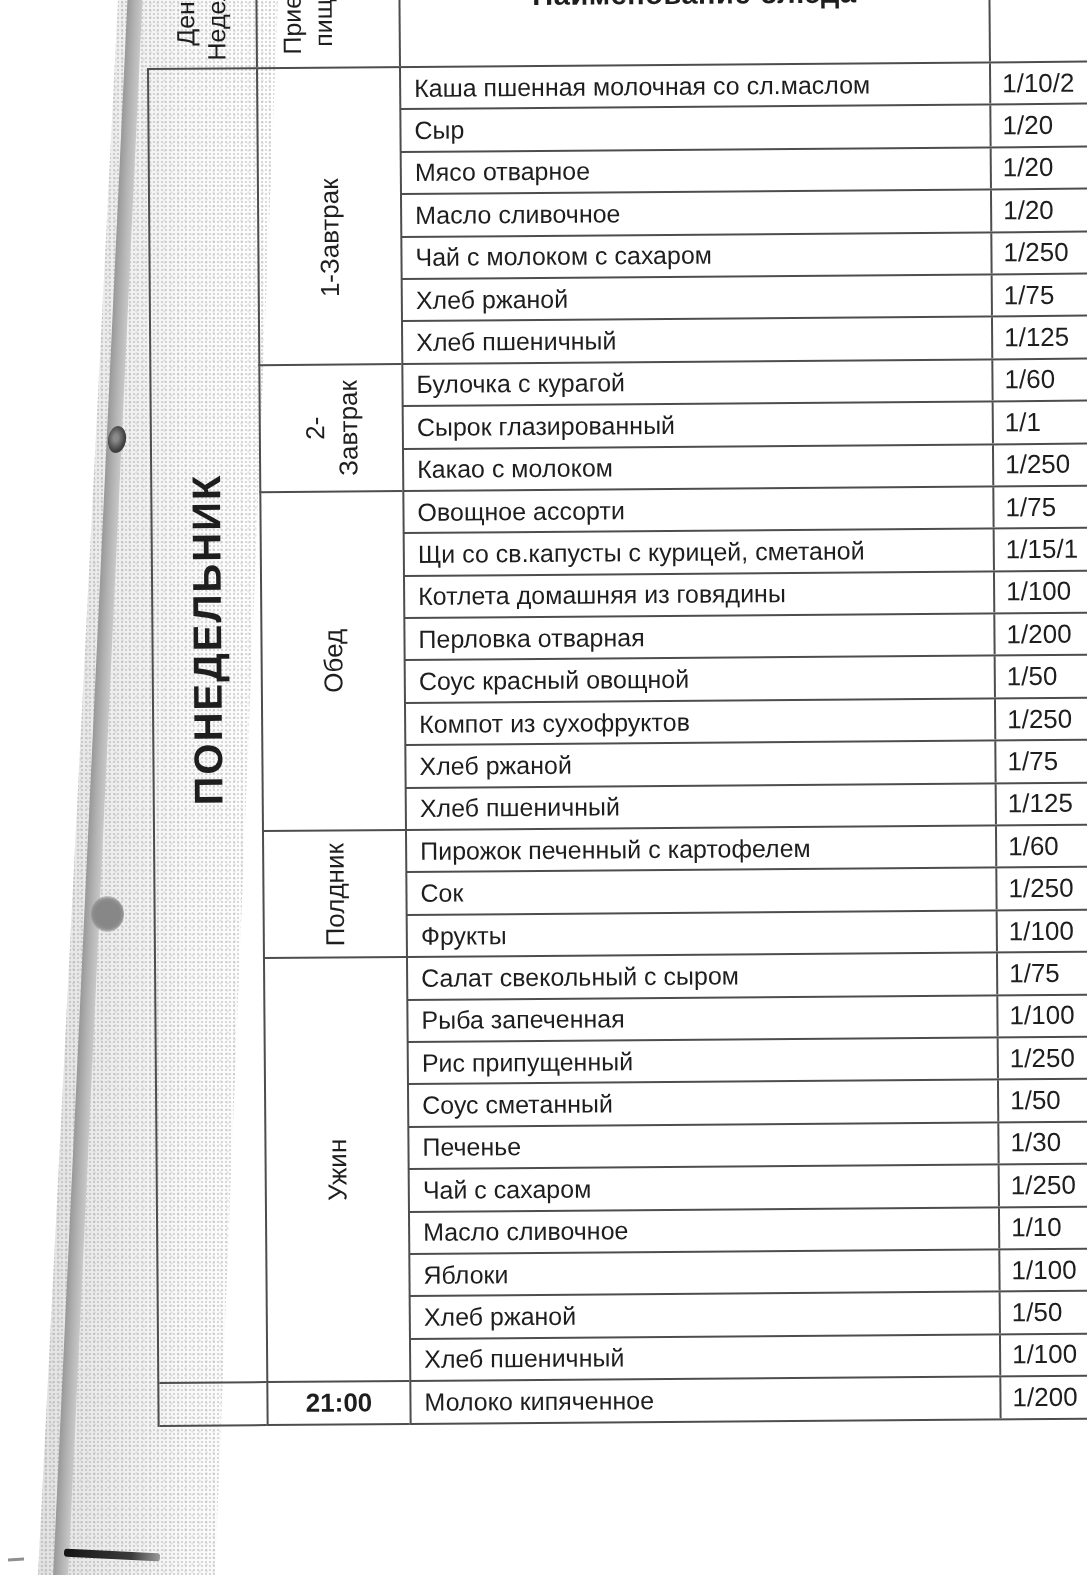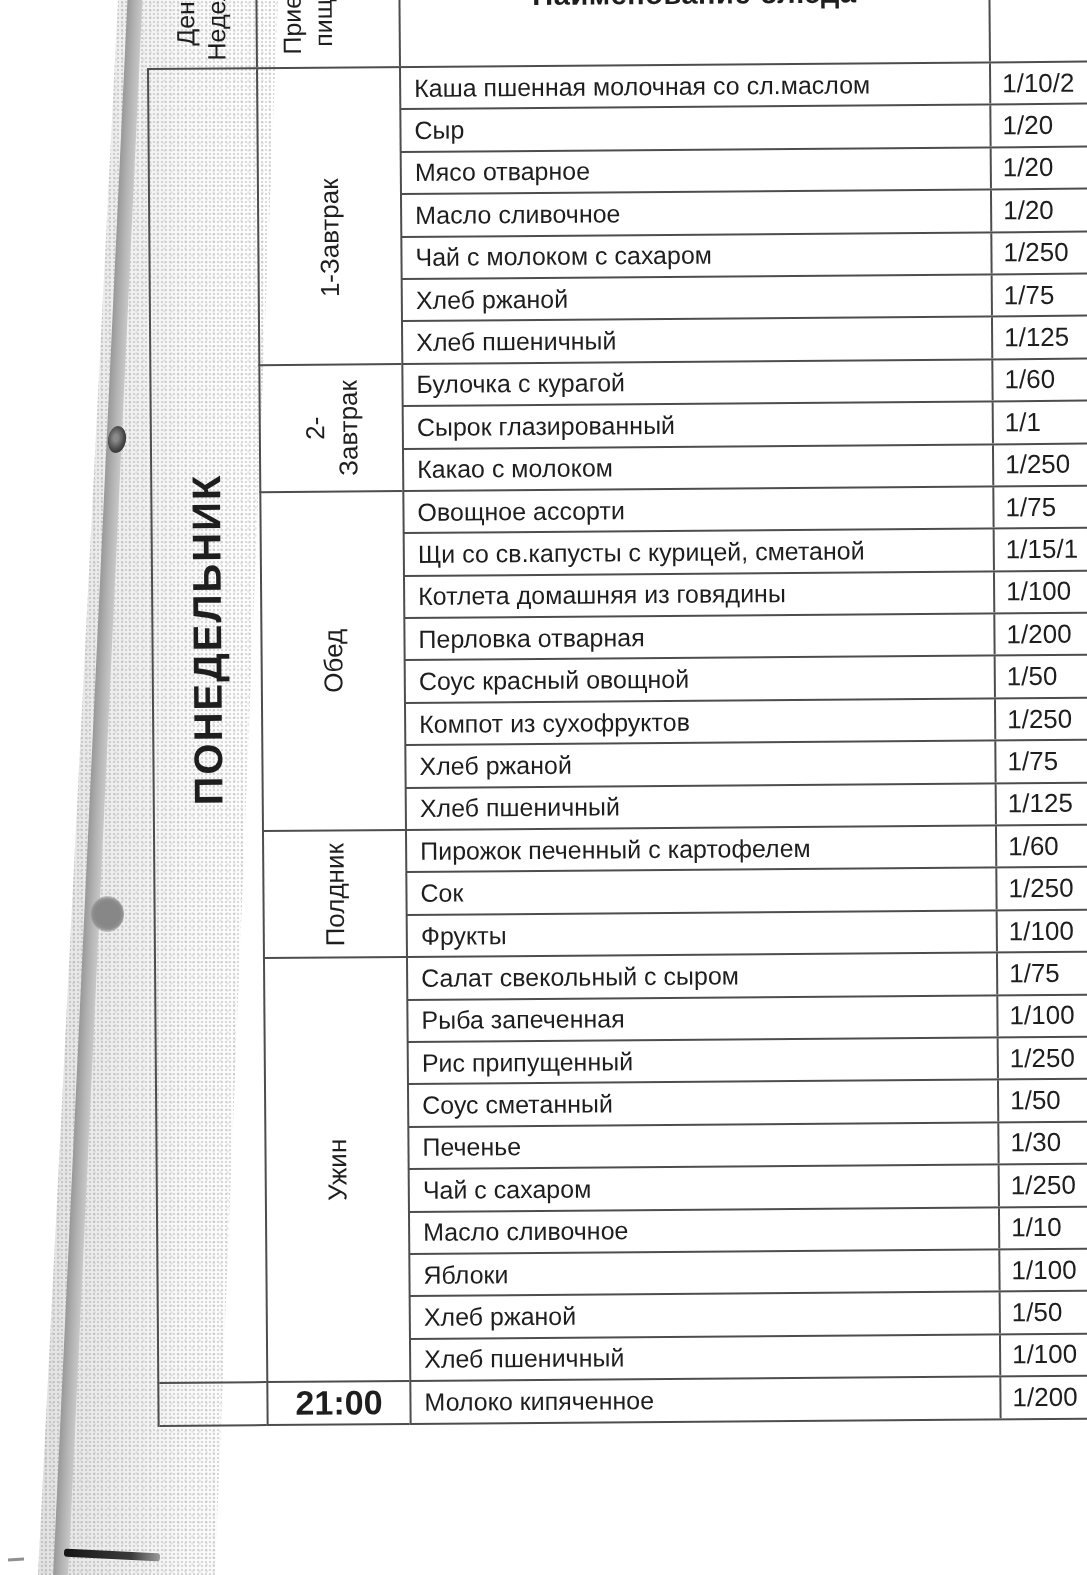--- a/index.html
+++ b/index.html
@@ -108,21 +108,21 @@
   .day-empty { height: 42.4px; box-sizing: border-box; border-bottom: 2px solid #4d4d4d; }
   .col-meal { width: 143px; }
   .meal-cell {
     box-sizing: border-box;
     border-left: 2px solid #4d4d4d;
     border-bottom: 2px solid #4d4d4d;
     display: flex; align-items: center; justify-content: center;
   }
   .meal-label { font-size: 26px; }
   .meal-cell:first-child .rot { transform: rotate(-90deg) translateX(-22px); }
-  .meal-flat { font-size: 34px; font-weight: bold; white-space: nowrap; }
+  .meal-flat { font-size: 26px; font-weight: bold; white-space: nowrap; }
   .col-main { width: 760px; }
   .row {
     display: flex; height: 42.4px; box-sizing: border-box;
     border-bottom: 2px solid #4d4d4d;
   }
   .dish {
     width: 590px; box-sizing: border-box;
     border-left: 2px solid #4d4d4d;
     display: flex; align-items: center;
     padding-left: 13px;

